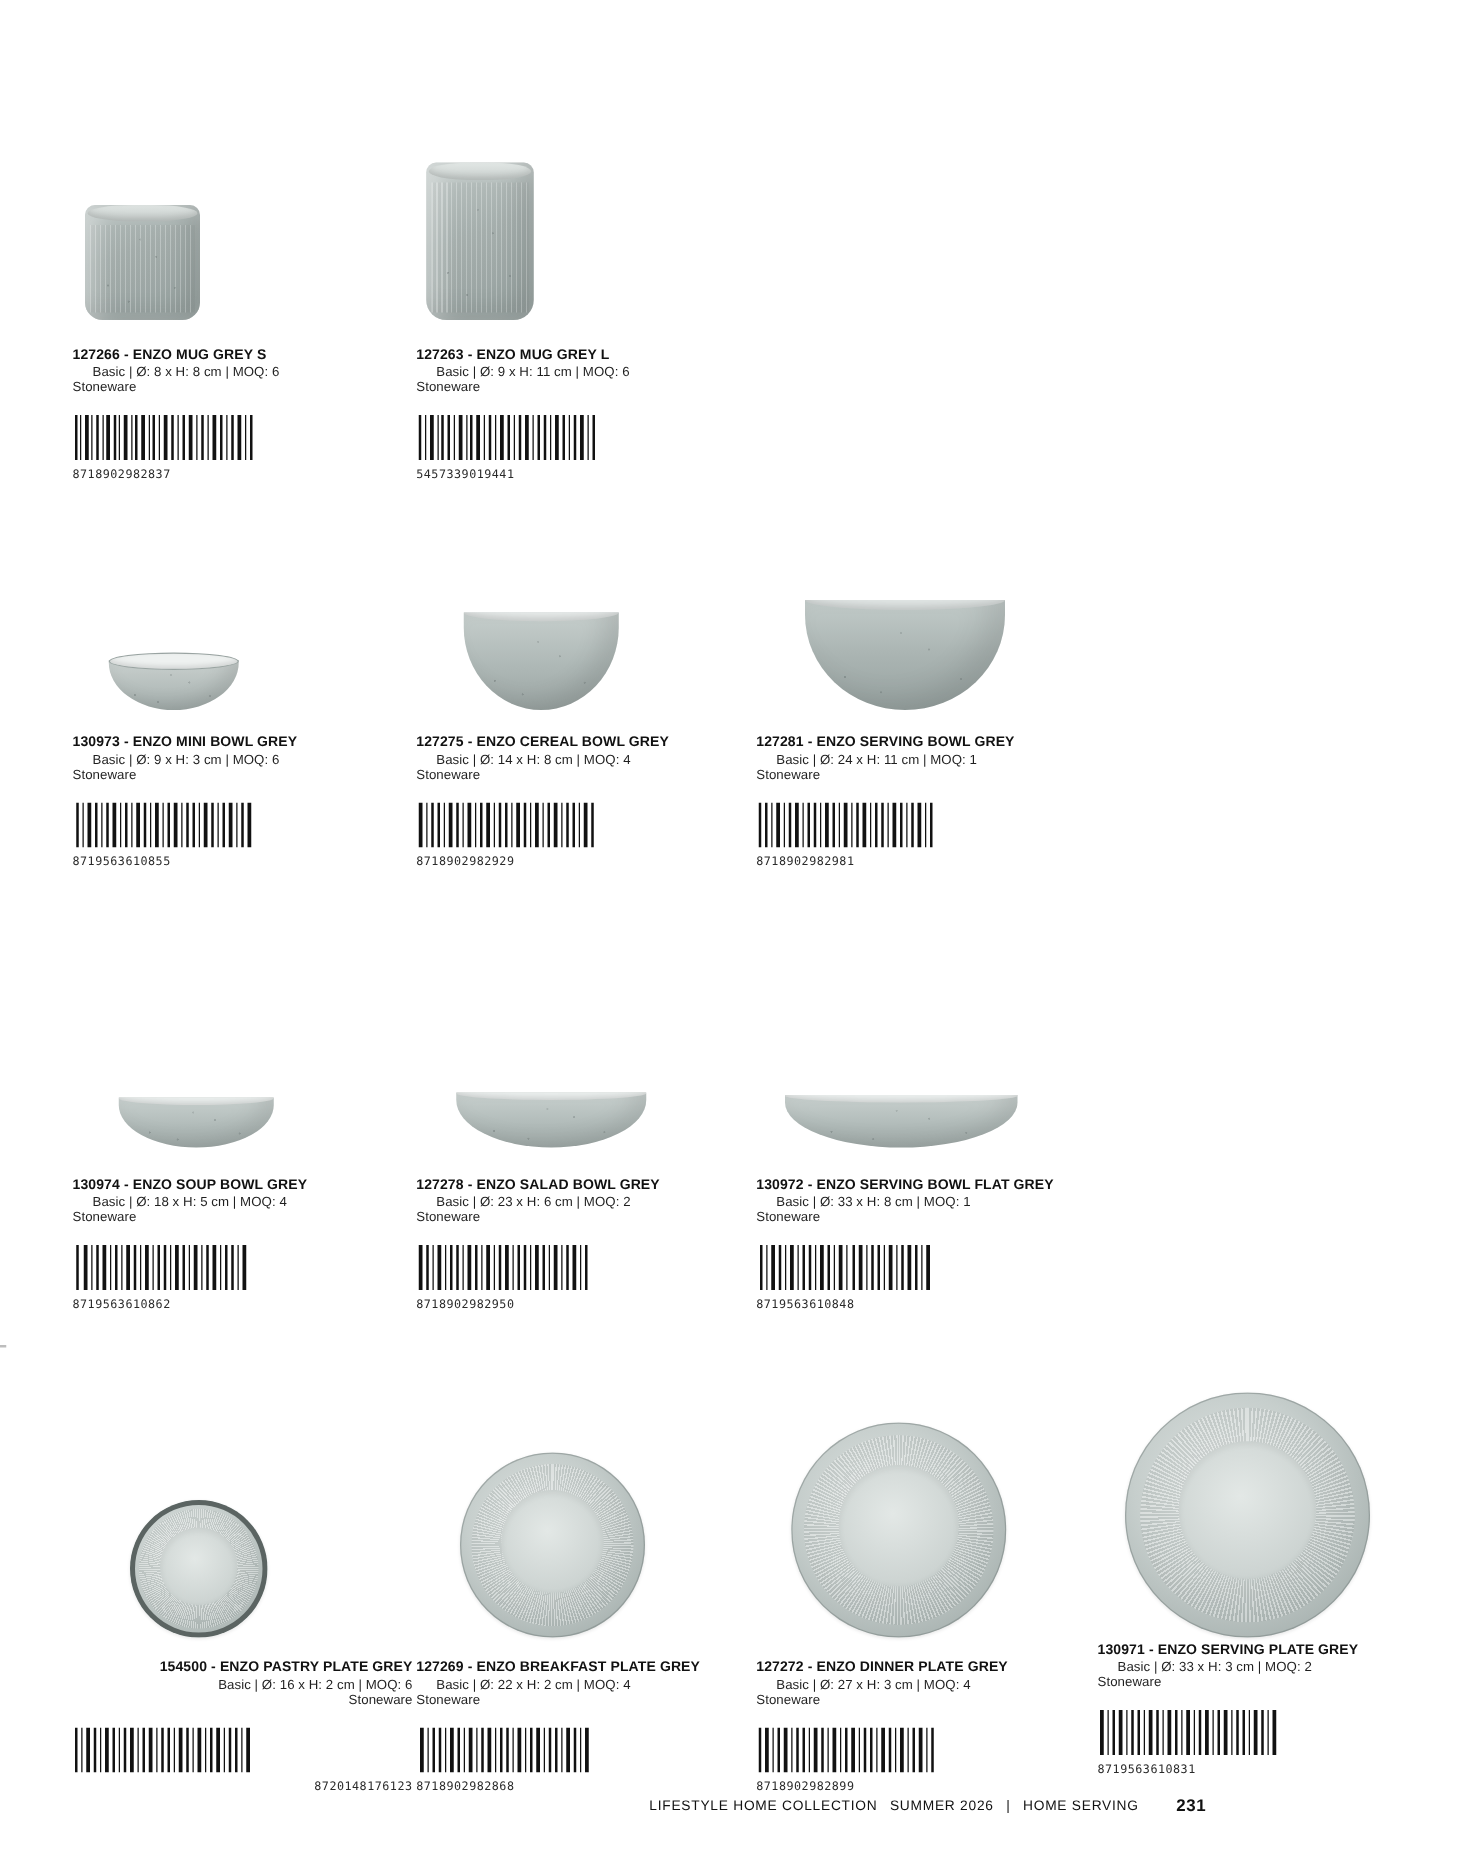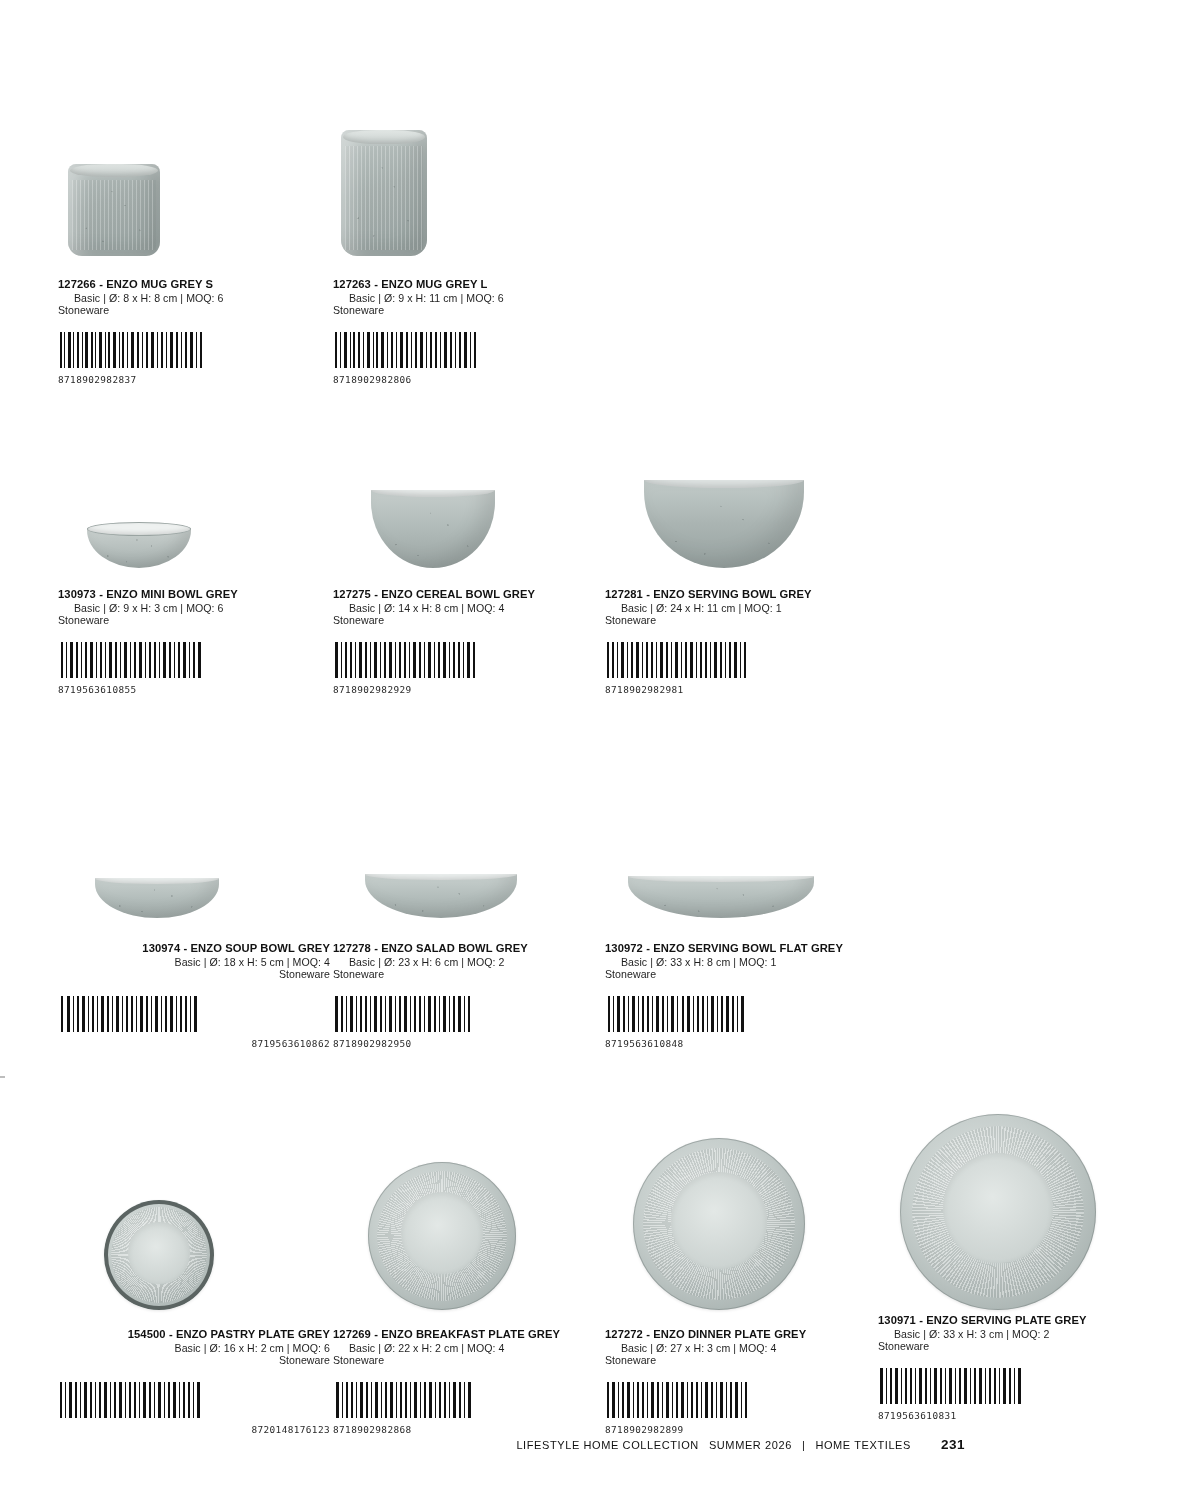--- a/index.html
+++ b/index.html
@@ -399,21 +399,21 @@
                 <rect x="111" y="0" width="3" height="36"></rect>
               <rect x="117" y="0" width="2" height="36"></rect>
                 <rect x="122" y="0" width="1" height="36"></rect>
               <rect x="126" y="0" width="2" height="36"></rect>
                 <rect x="131" y="0" width="3" height="36"></rect>
               <rect x="137" y="0" width="1" height="36"></rect>
                 <rect x="141" y="0" width="2" height="36"></rect>
             </g>
           </svg>
         </div>
-        <div class="ean">8718902982806</div>
+        <div class="ean">5457339019441</div>
       </div>
 
     </div>
 
     <div class="row row-2">
 
       <div class="cell" style="left:0px;top:0px;">
         <div class="img-box" style="height:120px;">
           <div class="art bowl-mini" style="margin-left:-110px;">
             <div class="speck"></div>
@@ -572,21 +572,21 @@
             </g>
           </svg>
         </div>
         <div class="ean">8718902982981</div>
       </div>
 
     </div>
 
     <div class="row row-3">
 
-      <div class="cell" style="left:0px;top:0px;text-align:right;">
+      <div class="cell" style="left:0px;top:0px;">
         <div class="img-box" style="height:120px;">
           <div class="art bowl-shallow soup" style="margin-left:-74px;">
             <div class="speck"></div>
           </div>
         </div>
         <div style="margin-top:24px;">
           <div class="info-title">
             <span>130974</span>
             <span class="dash">-</span>
             <span>ENZO SOUP BOWL GREY</span>
@@ -964,18 +964,18 @@
 
     </div>
 
   </div>
 
   <div class="footer">
     <div class="footer-inner">
       <span>LIFESTYLE HOME COLLECTION</span>
       <span>SUMMER 2026</span>
       <span class="footer-sep">|</span>
-      <span>HOME TEXTILES</span>
+      <span>HOME SERVING</span>
     </div>
     <div class="page-num">231</div>
   </div>
 
 </div>
 
 </body></html>

